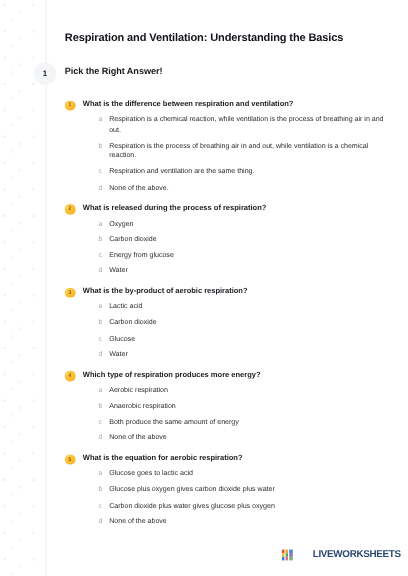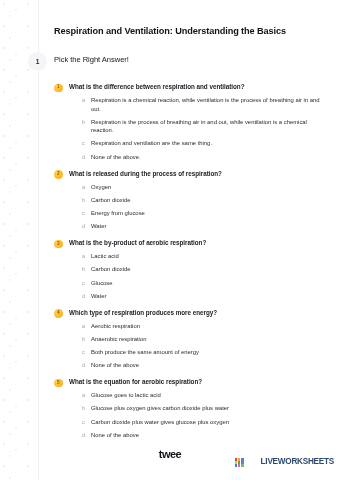--- a/index.html
+++ b/index.html
@@ -76,21 +76,21 @@
   
   .exercise {
     position: absolute;
     left: 54px;
     top: 55px;
     width: 276px;
   }
 
   .ex-heading {
     font-size: 7.6px;
-    font-weight: 400;
+    font-weight: 700;
     color: #17171e;
     margin-bottom: 19px;
     letter-spacing: -0.05px;
   }
 
   .question {
     position: relative;
     padding-left: 15px;
     margin-bottom: 8.5px;
   }
@@ -309,21 +309,20 @@
             </div>
             <div class="option">
               <span class="opt-letter">d</span>
               <span class="opt-text">None of the above</span>
             </div>
           </div>
         </div>
       </div>
   </div>
 
-  <div class="twee-logo">twee</div>
 
   <div class="lw-logo">
     <span class="lw-mark" id="lw-mark">
         <i style="background: rgb(232, 68, 58);"></i>
         <i style="background: rgb(244, 166, 42);"></i>
         <i style="background: rgb(74, 134, 214);"></i>
         <i style="background: rgb(244, 196, 48);"></i>
         <i style="background: rgb(90, 167, 90);"></i>
         <i style="background: rgb(142, 111, 192);"></i>
         <i style="background: rgb(63, 127, 208);"></i>

